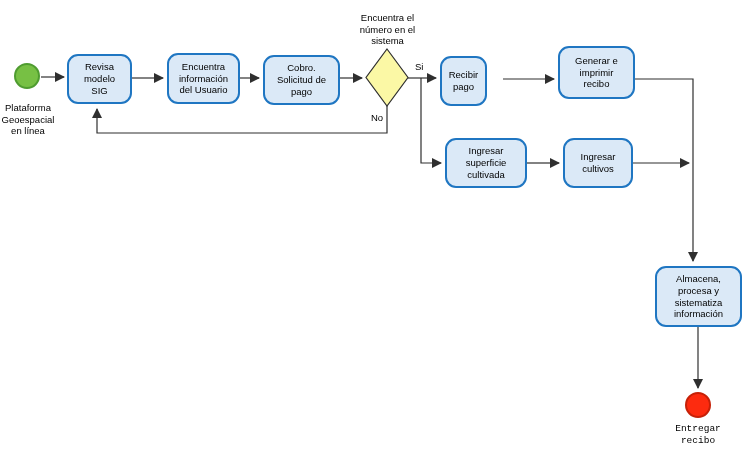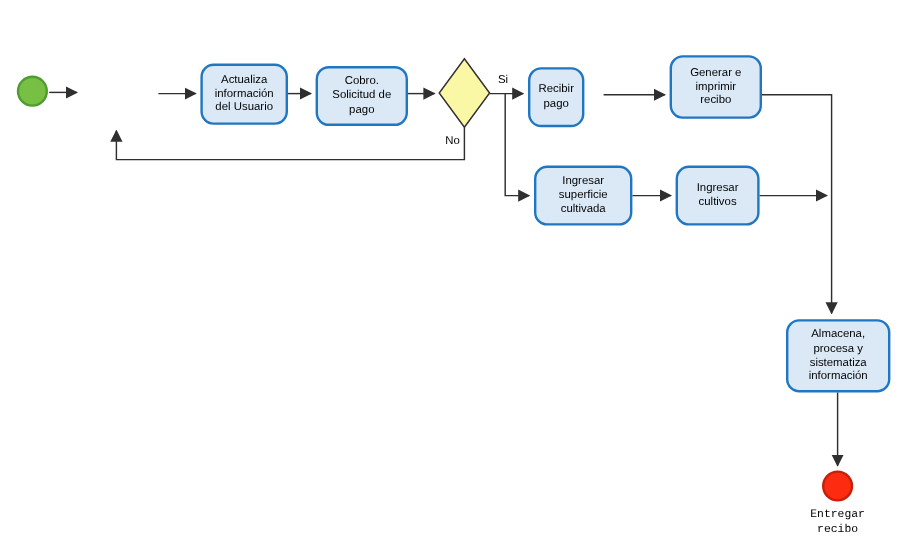--- a/index.html
+++ b/index.html
@@ -108,34 +108,45 @@
       <path d="M527,163 H559" marker-end="url(#arrow)"></path>
       <path d="M635,79 H693 V261" marker-end="url(#arrow)"></path>
       <path d="M633,163 H689" marker-end="url(#arrow)"></path>
       <path d="M387,106 V133 H97 V109" marker-end="url(#arrow)"></path>
       <path d="M698,327 V388" marker-end="url(#arrow)"></path>
     </g>
     <polygon points="387,49 408,77.5 387,106 366,77.5" fill="#fbf8a5" stroke="#2f2f2f" stroke-width="1.2"></polygon>
   </svg>
 
   <div class="event start"></div>
+  <div class="float-label" id="lbl-start">Plataforma
+Geoespacial
+en línea</div>
 
+  <div class="task" id="n-revisa">
+    <span class="lbl">Revisa
+modelo
+SIG</span>
+  </div>
 
   <div class="task" id="n-actualiza">
-    <span class="lbl">Actualiza
+    <span class="lbl">Encuentra
 información
 del Usuario</span>
   </div>
 
   <div class="task" id="n-cobro">
     <span class="lbl">Cobro.
 Solicitud de
 pago</span>
   </div>
 
+  <div class="float-label" id="lbl-decision">Encuentra el
+número en el
+sistema</div>
 
   <div class="small-tag" id="lbl-si">Si</div>
   <div class="small-tag" id="lbl-no">No</div>
 
   <div class="task" id="n-recibir">
     <span class="lbl">Recibir
 pago</span>
   </div>
 
   <div class="task" id="n-generar">

